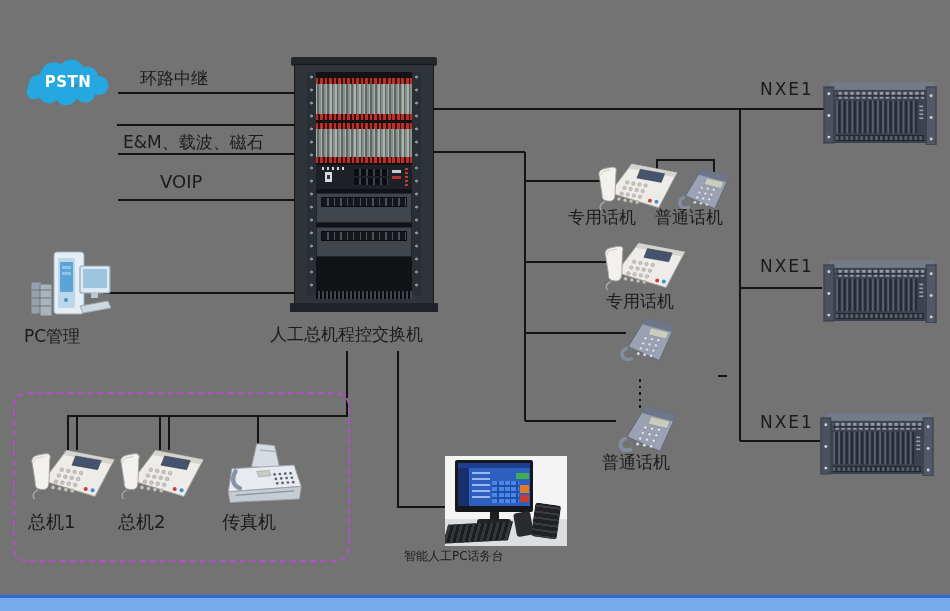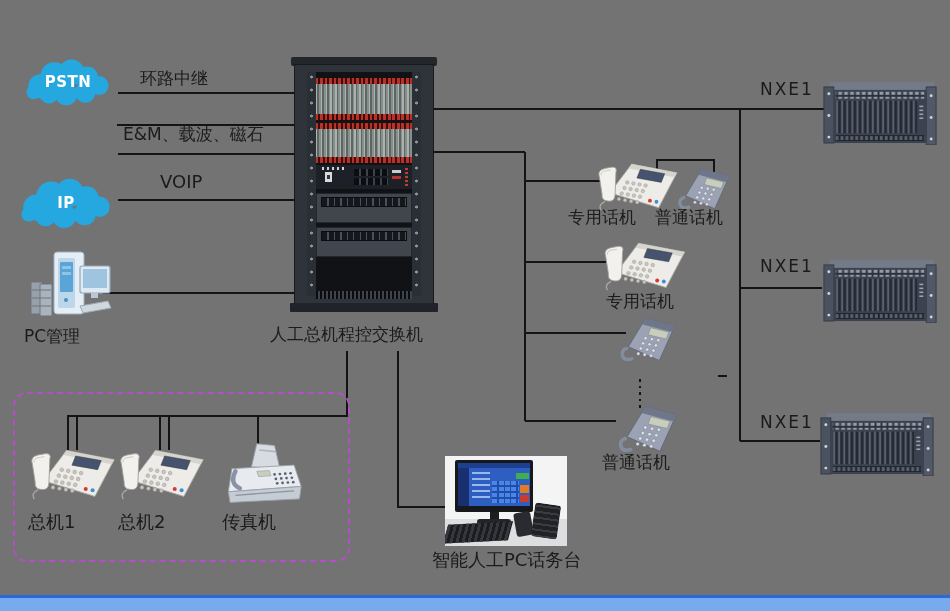--- a/index.html
+++ b/index.html
@@ -269,29 +269,23 @@
       <polyline points="398,351 398,507 449,507"></polyline>
     </g>
   </svg>
 
   <div class="cloud-wrap" style="left:17px;top:57px;width:102px;height:50px">
     <svg width="102" height="50">
         <use href="#sym-cloud"></use>
       </svg>
     <div class="cloud-text">PSTN</div>
   </div>
-  <div class="cloud-wrap" style="left:16px;top:176px;width:100px;height:54px">
-    <svg width="100" height="54">
-        <use href="#sym-cloud"></use>
-      </svg>
-    <div class="cloud-text">IP</div>
-  </div>
 
   <div class="lbl" style="left:140px;top:68px;width:130px">环路中继</div>
-  <div class="lbl" style="left:123px;top:124px;width:180px">E&amp;M、载波、磁石</div>
+  <div class="lbl" style="left:123px;top:132px;width:180px">E&amp;M、载波、磁石</div>
   <div class="lbl" style="left:160px;top:171px;width:70px;font-size:18px">VOIP</div>
 
   <svg class="abs" style="left:28px;top:250px" width="84" height="70">
       <use href="#sym-pc"></use>
     </svg>
   <div class="lbl" style="left:24px;top:326px;width:90px">PC管理</div>
 
   <div class="rack">
     <div class="cap"></div>
     <div class="frame"></div>
@@ -389,17 +383,17 @@
         <div class="orange"></div>
         <div class="red"></div>
       </div>
     </div>
     <div class="neck"></div>
     <div class="base"></div>
     <div class="kbd"></div>
     <div class="ph2"></div>
     <div class="ph1"></div>
   </div>
-  <div class="lbl" style="left:432px;top:549px;width:170px;font-size:18px">智能人工PC话务台</div>
+  <div class="lbl" style="left:404px;top:549px;width:170px;font-size:12px">智能人工PC话务台</div>
 
   <div class="footer-bar"></div>
 
 </div>
 
 </body></html>

